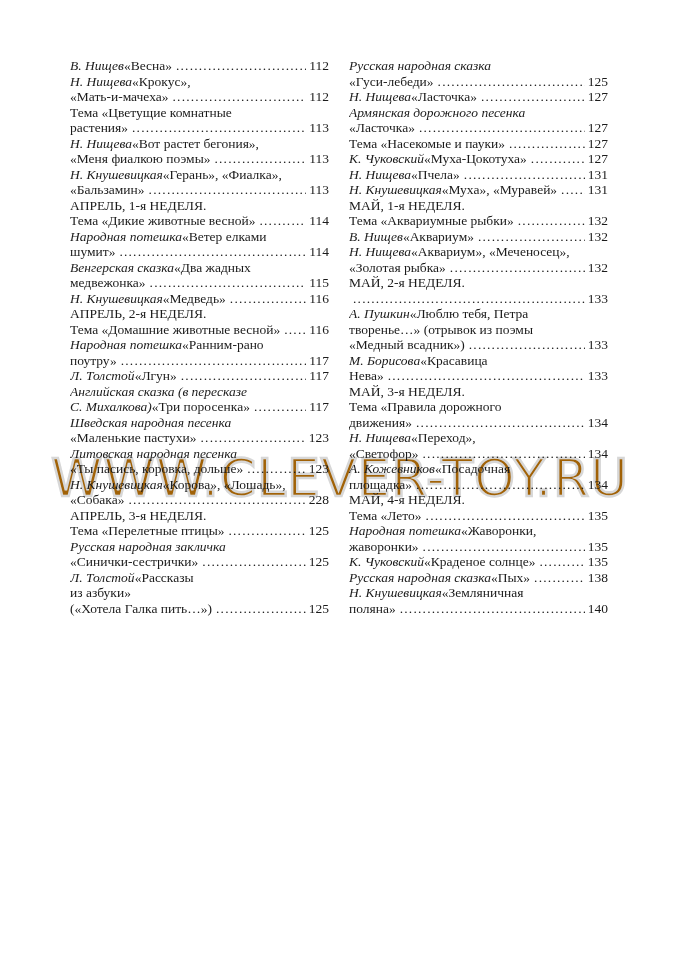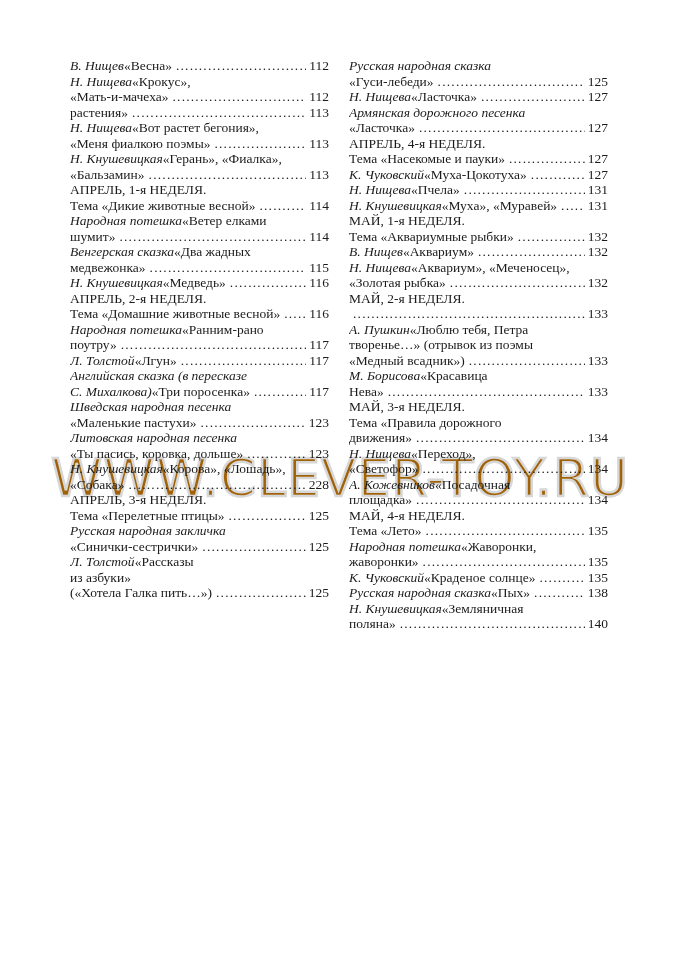--- a/index.html
+++ b/index.html
@@ -84,20 +84,23 @@
         <div class="toc-line">
           <span class="seg it">Н. Нищева</span>
           <span class="seg"> «Крокус»,</span>
         </div>
         <div class="toc-line">
           <span class="seg">«Мать-и-мачеха»</span>
           <span class="leader"></span>
           <span class="pg">112</span>
         </div>
         <div class="toc-line">
+          <span class="seg">Тема «Цветущие комнатные</span>
+        </div>
+        <div class="toc-line">
           <span class="seg">растения»</span>
           <span class="leader"></span>
           <span class="pg">113</span>
         </div>
         <div class="toc-line">
           <span class="seg it">Н. Нищева</span>
           <span class="seg"> «Вот растет бегония»,</span>
         </div>
         <div class="toc-line">
           <span class="seg">«Меня фиалкою поэмы»</span>
@@ -246,23 +249,20 @@
           <span class="leader"></span>
           <span class="pg">127</span>
         </div>
         <div class="toc-line">
           <span class="seg it">Армянская дорожного песенка</span>
         </div>
         <div class="toc-line">
           <span class="seg">«Ласточка»</span>
           <span class="leader"></span>
           <span class="pg">127</span>
-        </div>
-        <div class="toc-line">
-          <span class="seg">АПРЕЛЬ, 4-я НЕДЕЛЯ.</span>
         </div>
         <div class="toc-line">
           <span class="seg">Тема «Насекомые и пауки»</span>
           <span class="leader"></span>
           <span class="pg">127</span>
         </div>
         <div class="toc-line">
           <span class="seg it">К. Чуковский</span>
           <span class="seg"> «Муха-Цокотуха»</span>
           <span class="leader"></span>

